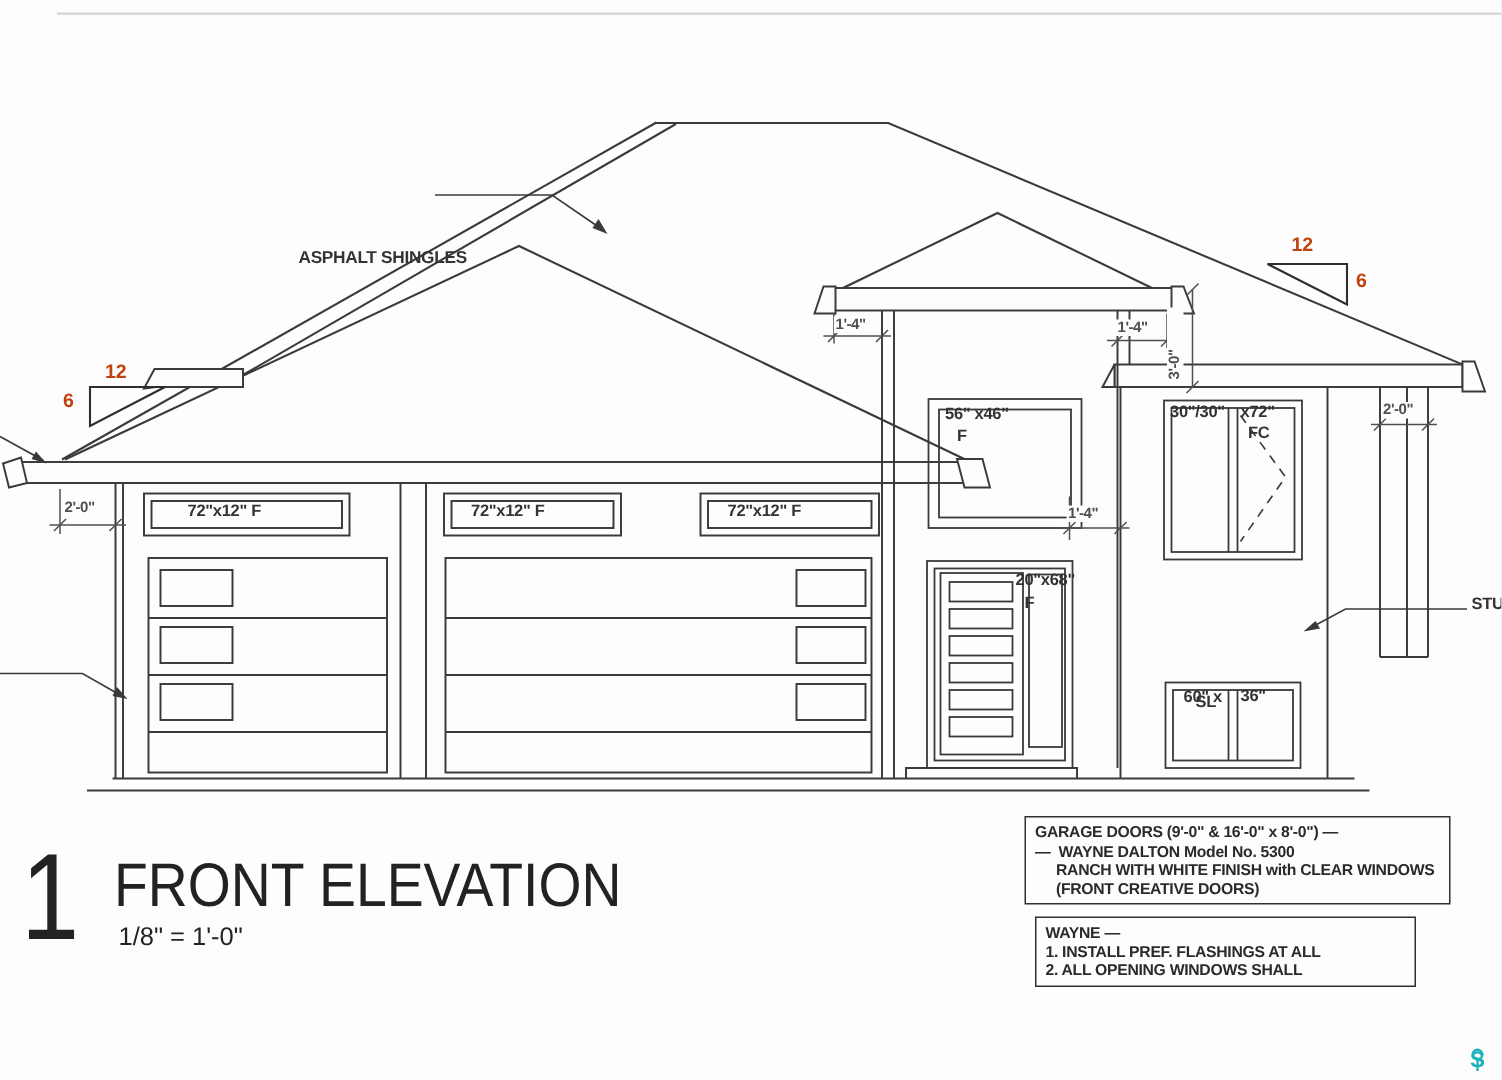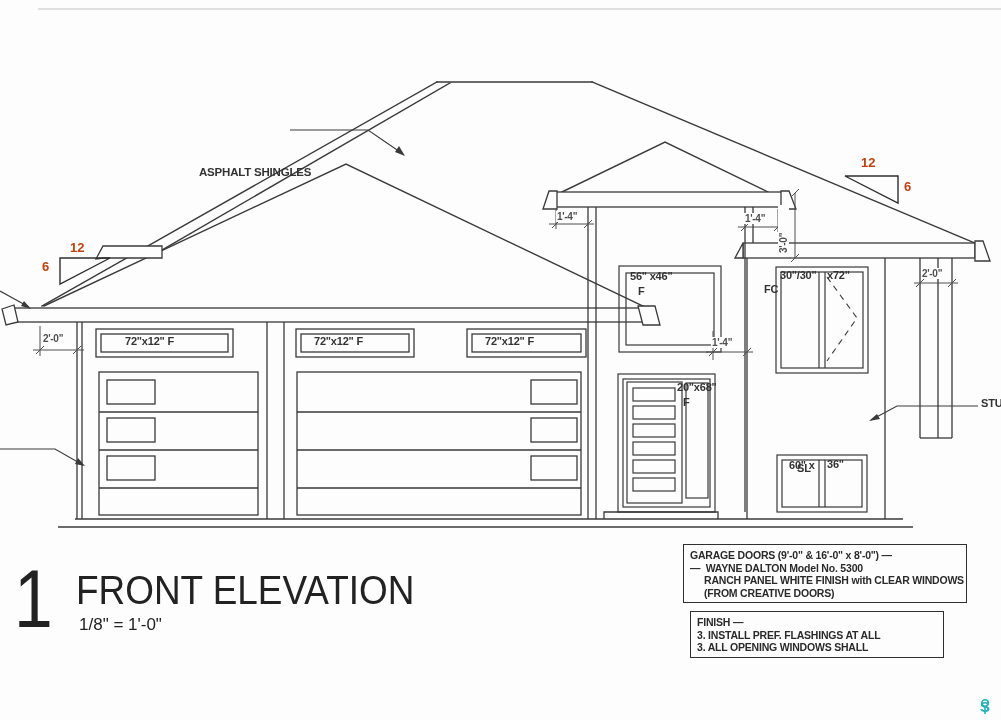--- a/index.html
+++ b/index.html
@@ -180,21 +180,21 @@
   <div class="slope-num" style="left:904px;top:179px;">6</div>
 
   <div class="lbl" style="left:125px;top:336px;">72"x12" F</div>
   <div class="lbl" style="left:314px;top:336px;">72"x12" F</div>
   <div class="lbl" style="left:485px;top:336px;">72"x12" F</div>
 
   <div class="lbl" style="left:630px;top:271px;">56" x46"</div>
   <div class="lbl" style="left:638px;top:286px;">F</div>
 
   <div class="lbl" style="left:780px;top:270px;">30"/30"</div>
-  <div class="lbl" style="left:764px;top:284px;">FC</div>
+  <div class="lbl" style="left:832px;top:284px;">FC</div>
   <div class="lbl" style="left:827px;top:270px;">x72"</div>
 
   <div class="lbl" style="left:677px;top:382px;">20"x68"</div>
   <div class="lbl" style="left:683px;top:397px;">F</div>
 
   <div class="lbl" style="left:789px;top:460px;">60" x</div>
   <div class="lbl" style="left:797px;top:463px;">SL</div>
   <div class="lbl" style="left:827px;top:459px;">36"</div>
 
   <div class="dim" style="left:42px;top:333px;">2'-0"</div>
@@ -204,28 +204,28 @@
   <div class="dim-v" style="left:778px;top:205px;height:48px;">3'-0"</div>
   <div class="dim" style="left:921px;top:268px;">2'-0"</div>
 
   <div class="title-number">1</div>
   <div class="title-text">FRONT ELEVATION</div>
   <div class="scale-text">1/8" = 1'-0"</div>
 
   <div class="notebox" style="left:683px;top:544px;width:270px;">
     <div class="note-line">GARAGE DOORS (9'-0" &amp; 16'-0" x 8'-0") —</div>
     <div class="note-line">—  WAYNE DALTON Model No. 5300</div>
-    <div class="note-line indent">RANCH PANEL WHITE FINISH with CLEAR WINDOWS</div>
-    <div class="note-line indent">(FROM CREATIVE DOORS)</div>
+    <div class="note-line indent">RANCH WITH WHITE FINISH with CLEAR WINDOWS</div>
+    <div class="note-line indent">(FRONT CREATIVE DOORS)</div>
   </div>
 
   <div class="notebox" style="left:690px;top:611px;width:240px;">
-    <div class="note-line">FINISH —</div>
-    <div class="note-line">3. INSTALL PREF. FLASHINGS AT ALL</div>
-    <div class="note-line">3. ALL OPENING WINDOWS SHALL</div>
+    <div class="note-line">WAYNE —</div>
+    <div class="note-line">1. INSTALL PREF. FLASHINGS AT ALL</div>
+    <div class="note-line">2. ALL OPENING WINDOWS SHALL</div>
   </div>
 
   <div class="watermark">
     <svg width="10" height="18" viewBox="0 0 10 18">
       <circle cx="5" cy="5" r="3.2" fill="none" stroke="#1fb3bd" stroke-width="1.6"></circle>
       <path d="M5,8.4 V16" stroke="#1fb3bd" stroke-width="1.6"></path>
     </svg>
     <span>S</span>
   </div>
 

